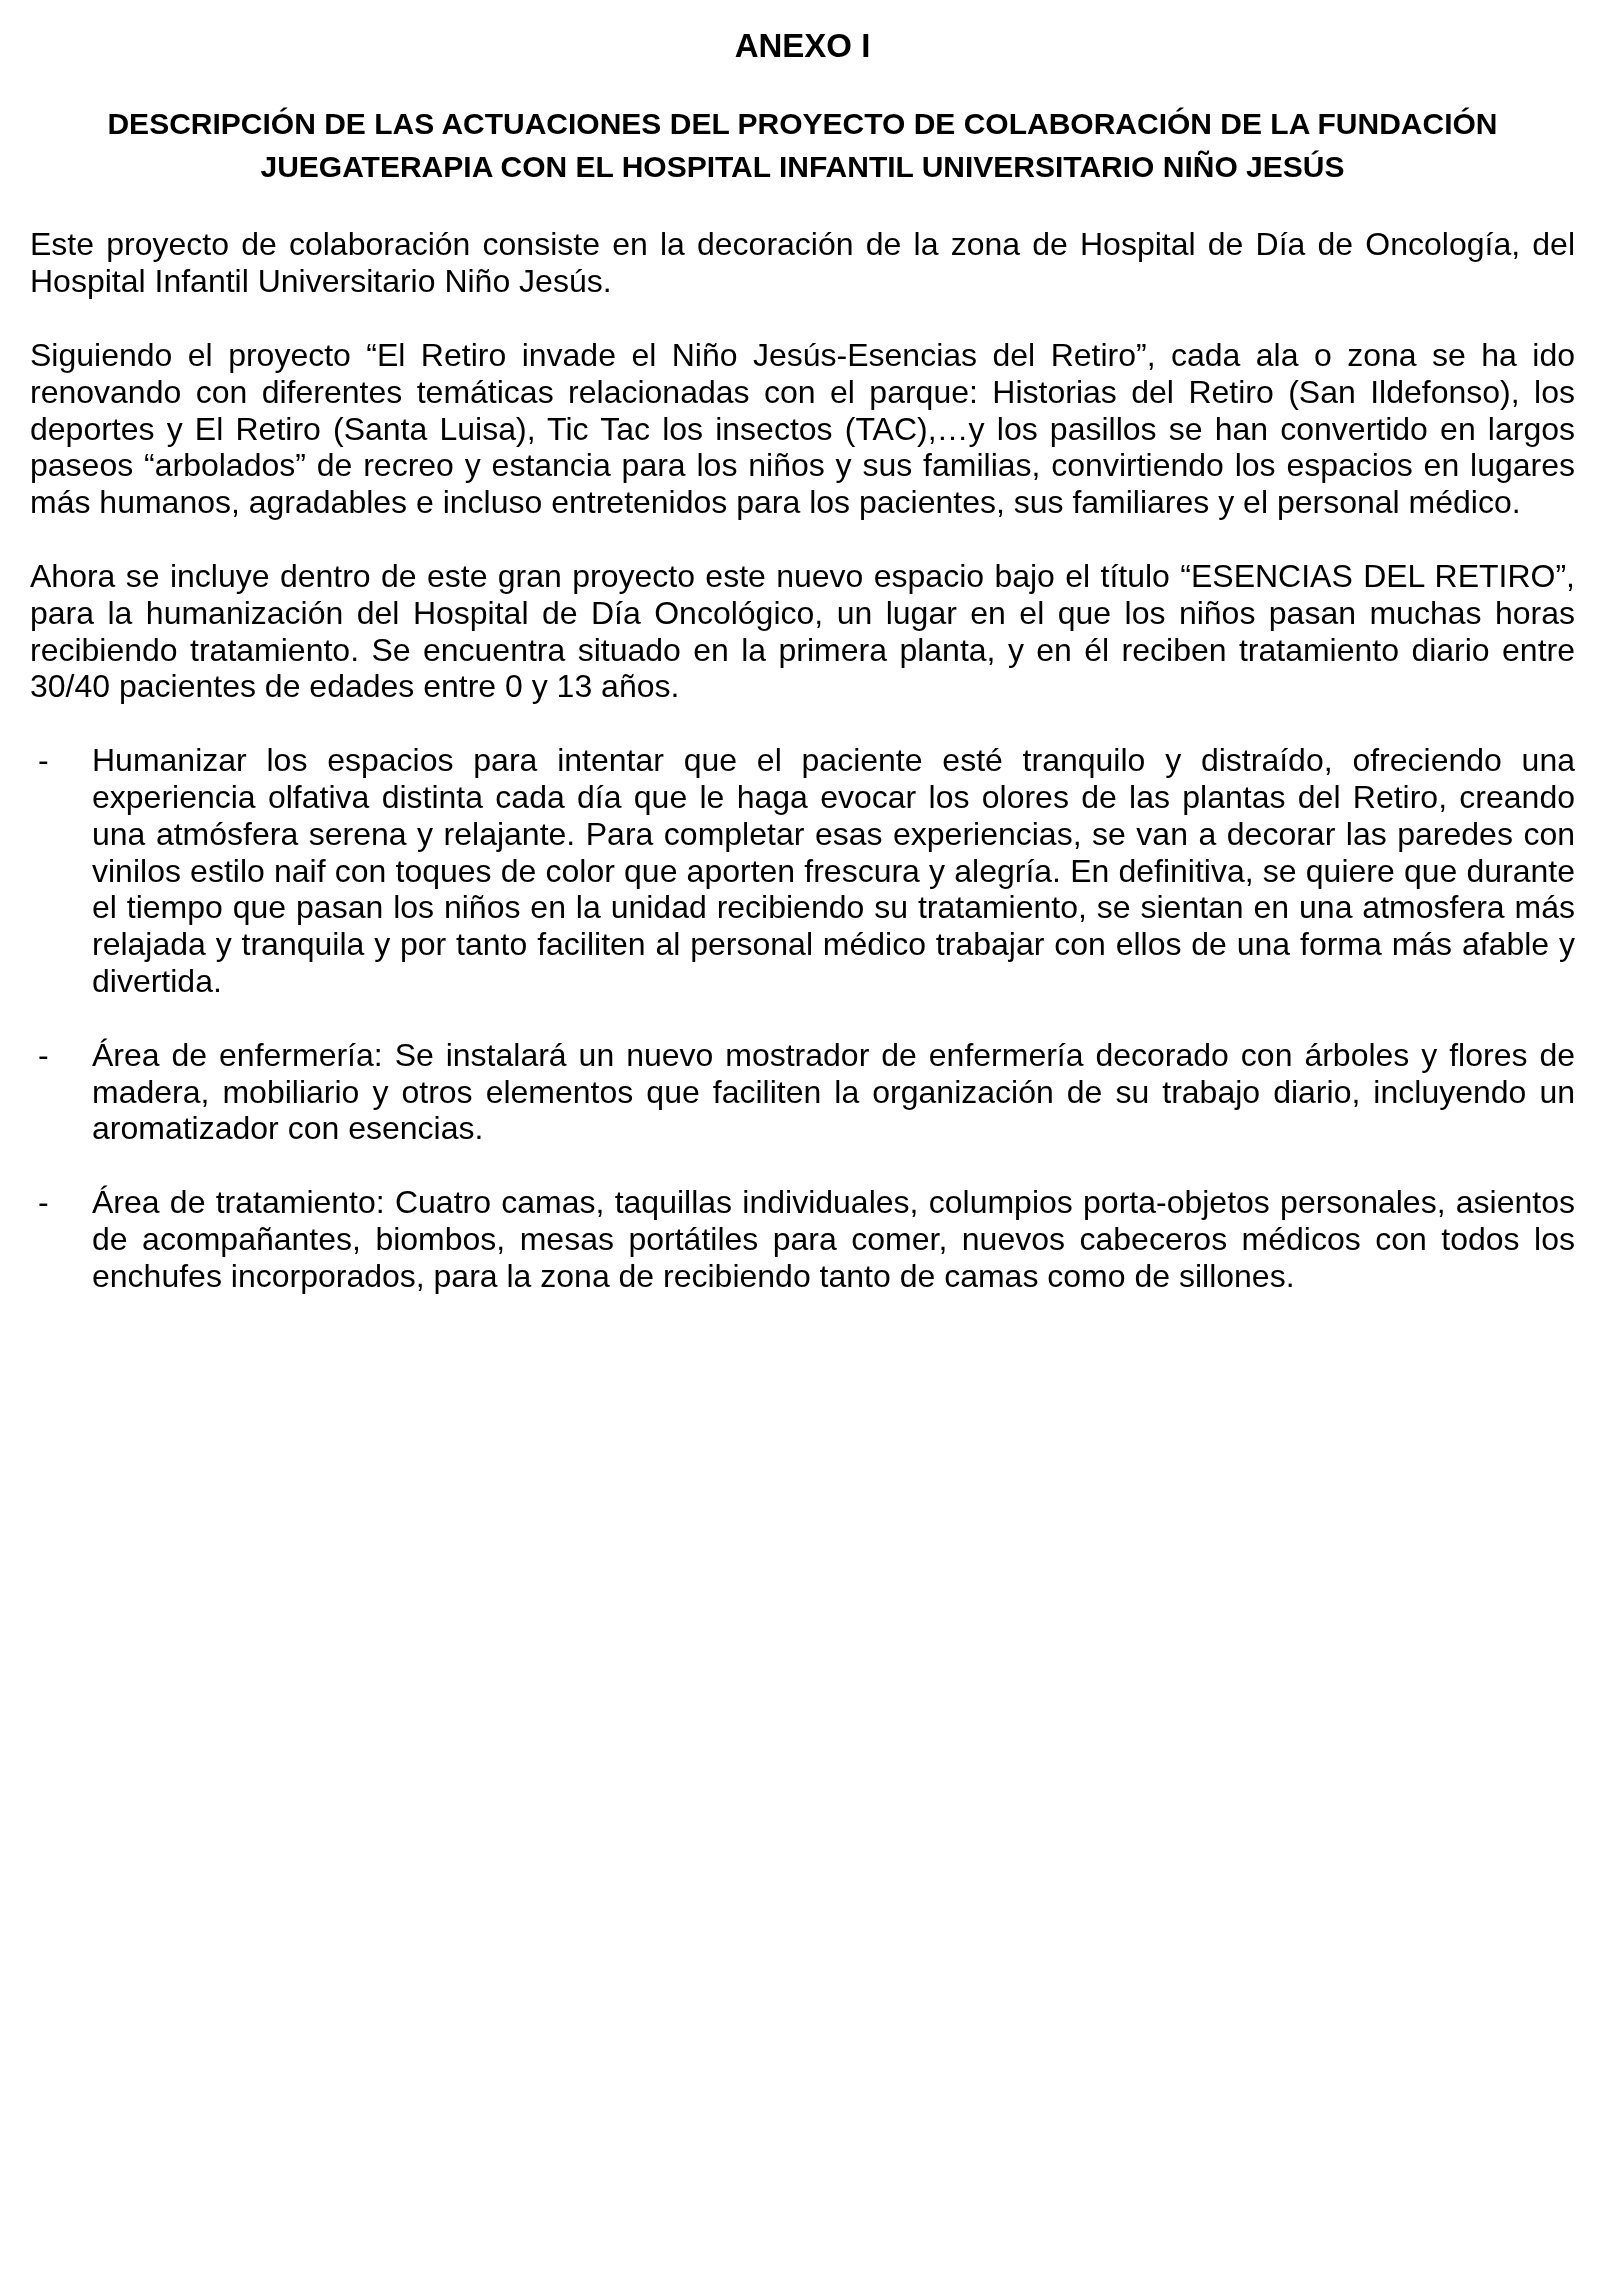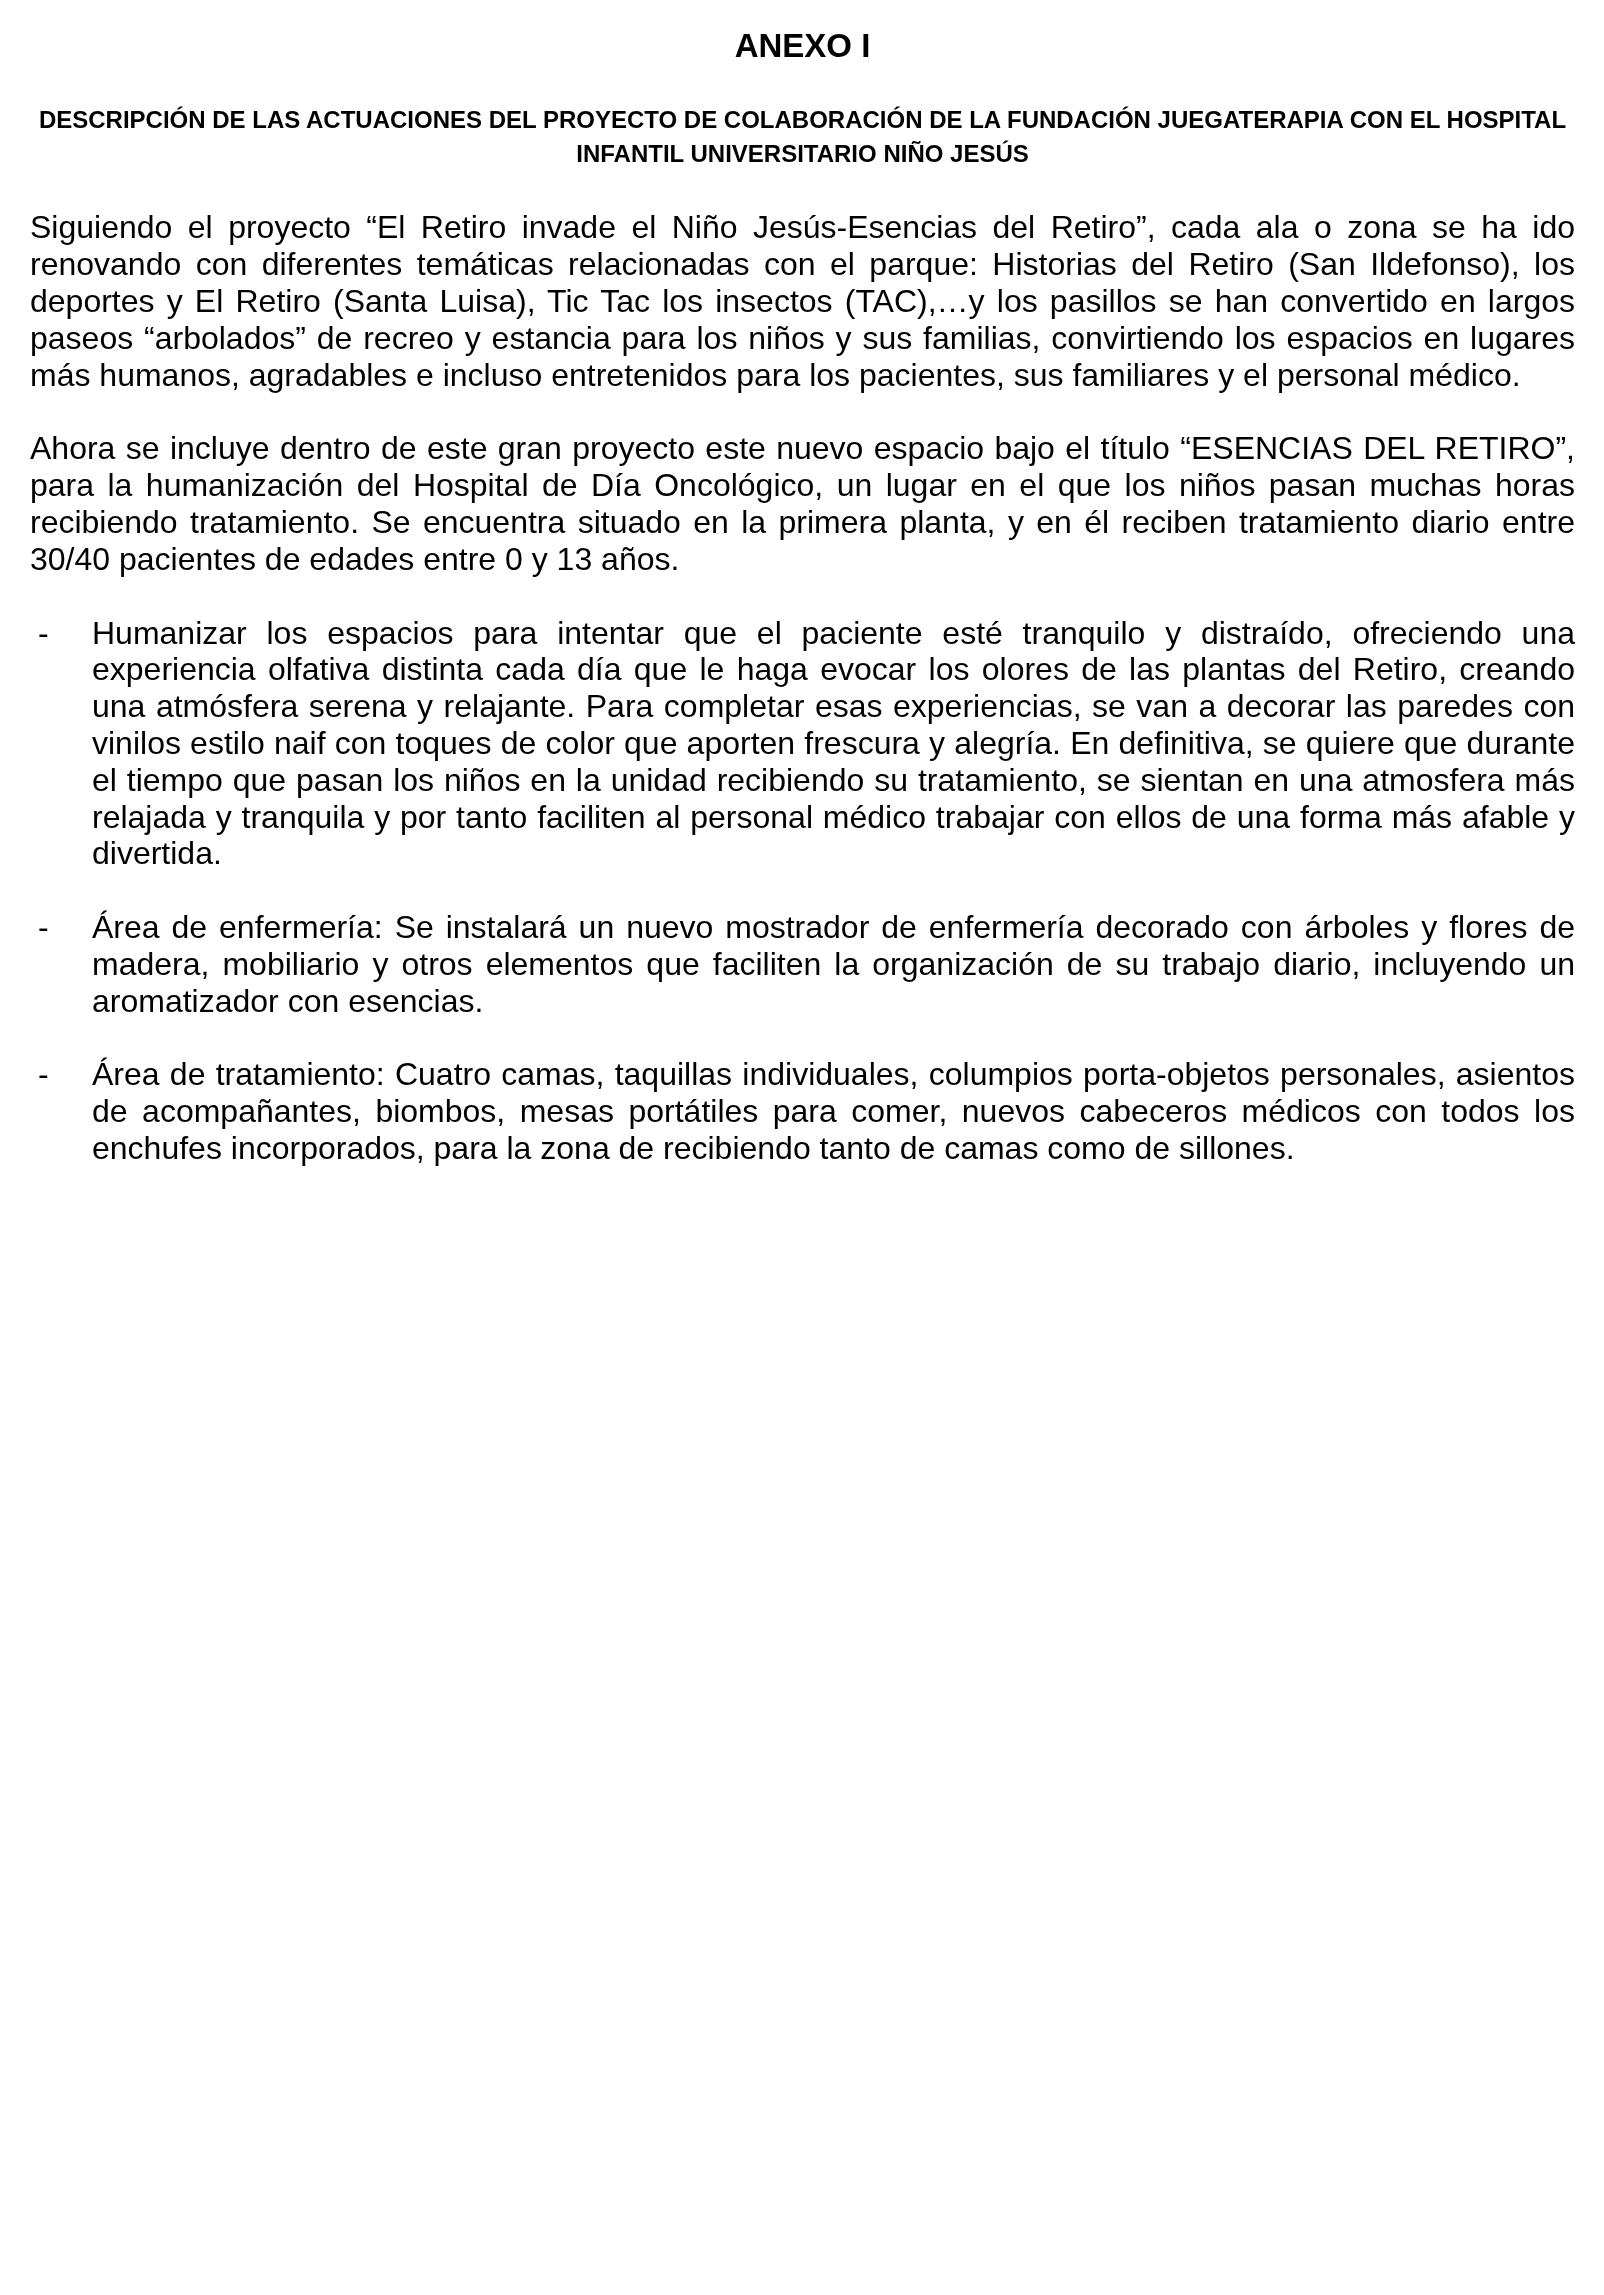--- a/index.html
+++ b/index.html
@@ -23,21 +23,21 @@
   .annex-title {
     margin: 0 0 38px 0;
     text-align: center;
     font-size: 33px;
     font-weight: bold;
     line-height: 1.2;
   }
   .doc-heading {
     margin: 0 0 38px 0;
     text-align: center;
-    font-size: 24px;
+    font-size: 30px;
     font-weight: bold;
     line-height: 1.42;
   }
   .para {
     margin: 0 0 37px 0;
     text-align: justify;
   }
   .bullet {
     display: flex;
     margin: 0 0 37px 0;
@@ -55,20 +55,21 @@
 </style>
 </head>
 <body>
 
 <div class="page">
 
   <h1 class="annex-title">ANEXO I</h1>
 
   <h2 class="doc-heading">DESCRIPCIÓN DE LAS ACTUACIONES DEL PROYECTO DE COLABORACIÓN DE LA FUNDACIÓN JUEGATERAPIA CON EL HOSPITAL INFANTIL UNIVERSITARIO NIÑO JESÚS</h2>
 
+  <p class="para">Este proyecto de colaboración consiste en la decoración de la zona de Hospital de Día de Oncología, del Hospital Infantil Universitario Niño Jesús.</p>
 
   <p class="para">Siguiendo el proyecto “El Retiro invade el Niño Jesús-Esencias del Retiro”, cada ala o zona se ha ido renovando con diferentes temáticas relacionadas con el parque: Historias del Retiro (San Ildefonso), los deportes y El Retiro (Santa Luisa), Tic Tac los insectos (TAC),…y los pasillos se han convertido en largos paseos “arbolados” de recreo y estancia para los niños y sus familias, convirtiendo los espacios en lugares más humanos, agradables e incluso entretenidos para los pacientes, sus familiares y el personal médico.</p>
 
   <p class="para">Ahora se incluye dentro de este gran proyecto este nuevo espacio bajo el título “ESENCIAS DEL RETIRO”, para la humanización del Hospital de Día Oncológico, un lugar en el que los niños pasan muchas horas recibiendo tratamiento. Se encuentra situado en la primera planta, y en él reciben tratamiento diario entre 30/40 pacientes de edades entre 0 y 13 años.</p>
 
 
   <div class="bullet">
     <span class="bullet-marker">-</span>
     <span class="bullet-text">Humanizar los espacios para intentar que el paciente esté tranquilo y distraído, ofreciendo una experiencia olfativa distinta cada día que le haga evocar los olores de las plantas del Retiro, creando una atmósfera serena y relajante. Para completar esas experiencias, se van a decorar las paredes con vinilos estilo naif con toques de color que aporten frescura y alegría. En definitiva, se quiere que durante el tiempo que pasan los niños en la unidad recibiendo su tratamiento, se sientan en una atmosfera más relajada y tranquila y por tanto faciliten al personal médico trabajar con ellos de una forma más afable y divertida.</span>
   </div>

